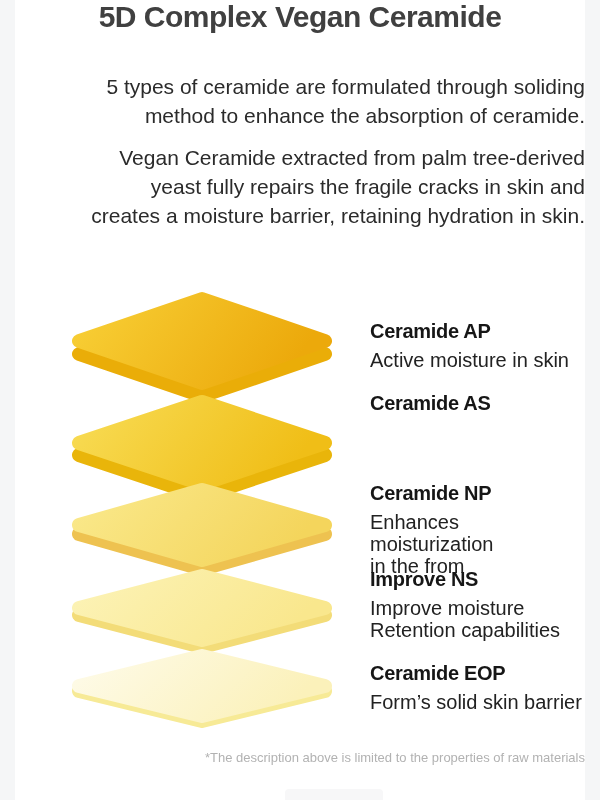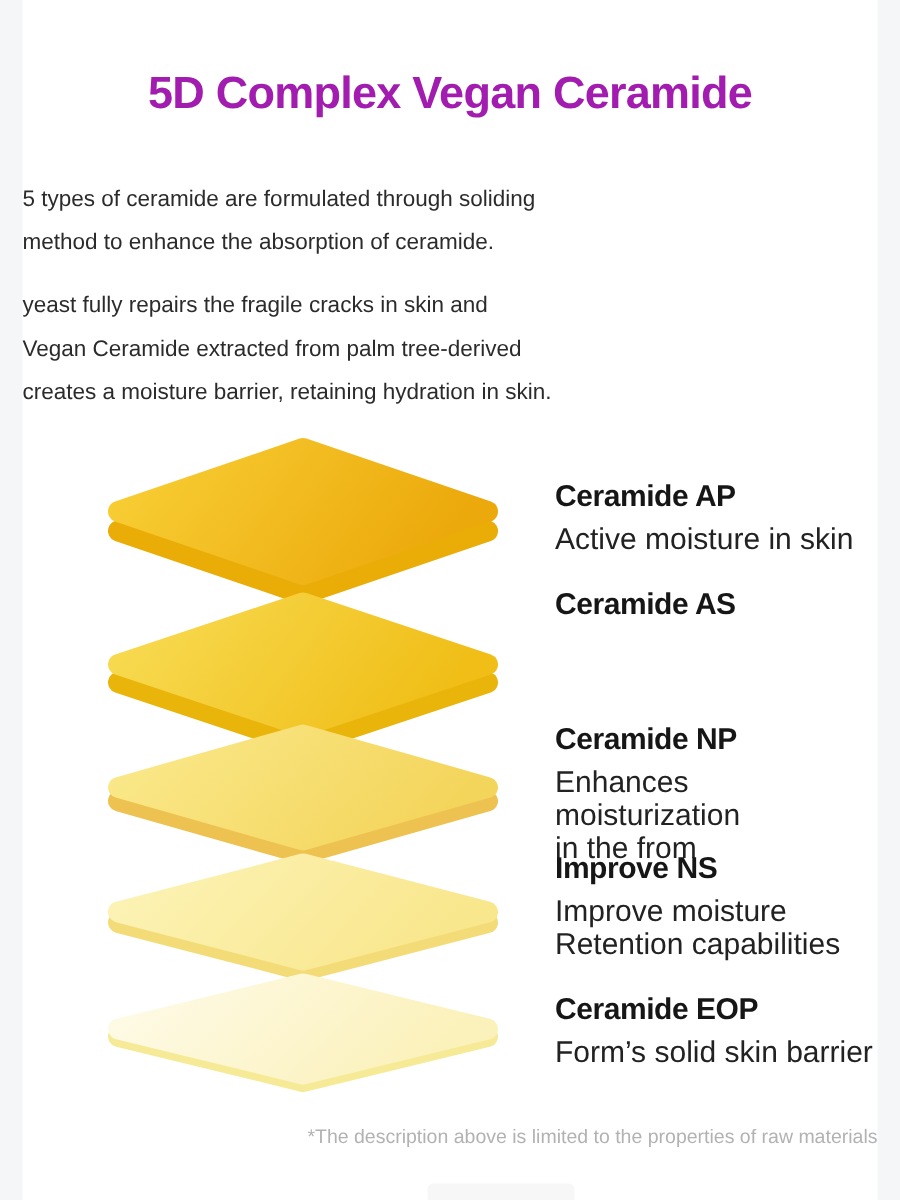--- a/index.html
+++ b/index.html
@@ -9,30 +9,29 @@
     font-family:"Liberation Sans","DejaVu Sans",sans-serif;
     position:relative;
     overflow:hidden;
   }
   .canvas {
     position:absolute; left:15px; top:0;
     width:570px; height:800px;
     background:#FFFFFF;
   }
   .page-title {
-    margin-top:46px;
     text-align:center;
     font-size:30px;
     font-weight:700;
     letter-spacing:-0.5px;
-    color:#a21caf;
+    color:#404040;
   }
   .intro {
-    text-align:left;
-    font-size:15px;
+    text-align:right;
+    font-size:21px;
     line-height:29px;
     color:#2B2B2B;
   }
   .intro-1 { margin-top:38px; }
   .intro-2 { margin-top:13px; }
   .intro .iline { display:block; }
   .figure {
     position:absolute; left:0; top:288px;
     width:570px; height:470px;
   }
@@ -81,22 +80,22 @@
 <div class="canvas">
 
   <h1 class="page-title">5D Complex Vegan Ceramide</h1>
 
   <p class="intro intro-1">
     <span class="iline">5 types of ceramide are formulated through soliding</span>
     <span class="iline">method to enhance the absorption of ceramide.</span>
   </p>
 
   <p class="intro intro-2">
+    <span class="iline">Vegan Ceramide extracted from palm tree-derived</span>
     <span class="iline">yeast fully repairs the fragile cracks in skin and</span>
-    <span class="iline">Vegan Ceramide extracted from palm tree-derived</span>
     <span class="iline">creates a moisture barrier, retaining hydration in skin.</span>
   </p>
 
   <div class="figure">
 
     <svg class="stack-svg" width="350" height="470" viewBox="0 0 350 470">
       <defs>
         <linearGradient id="g0" x1="0" y1="0" x2="1" y2="0.25">
           <stop offset="0" stop-color="#F8D037"></stop>
           <stop offset="1" stop-color="#ECA90B"></stop>

